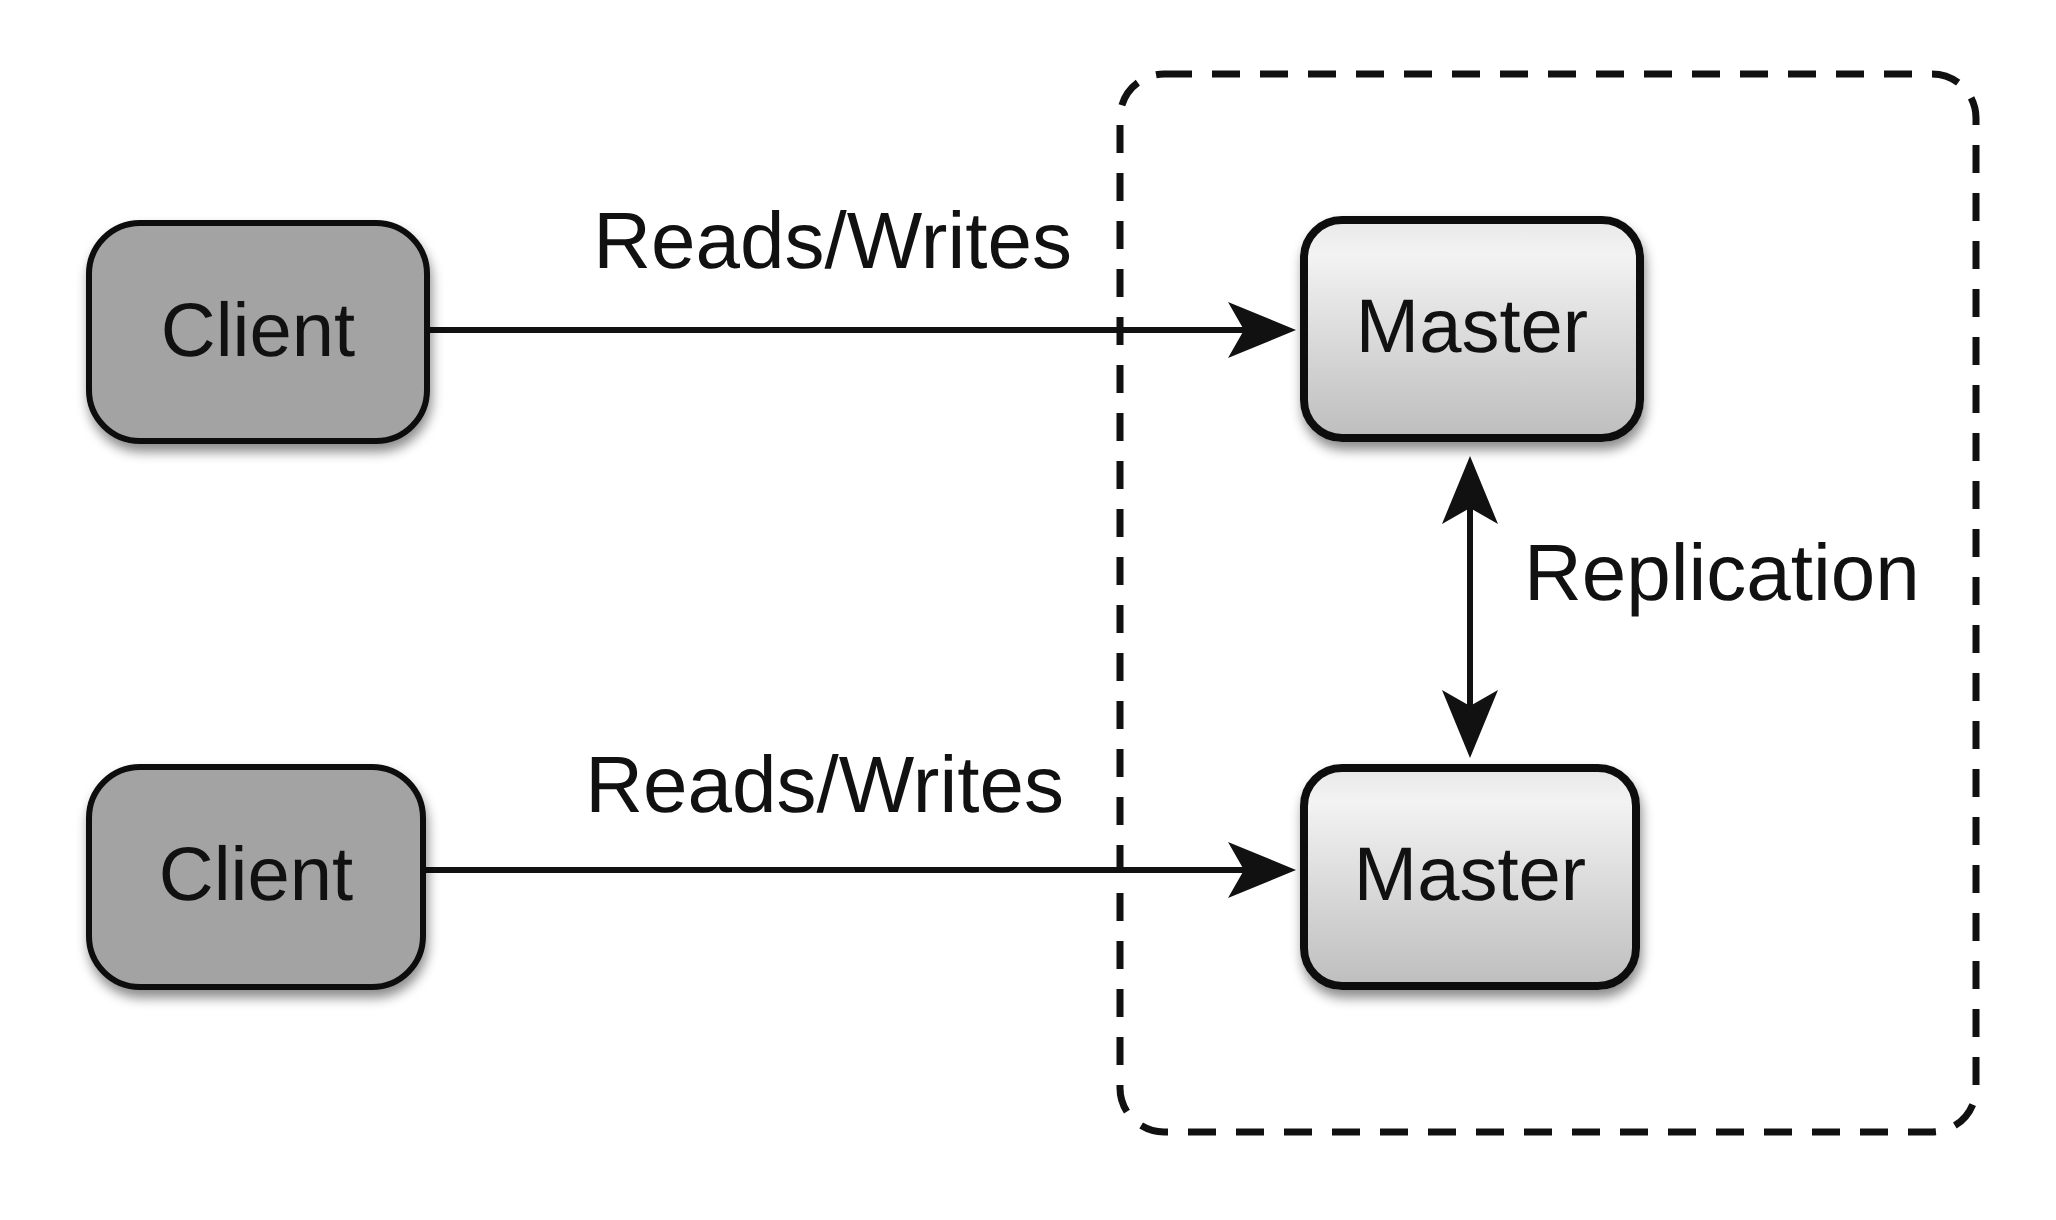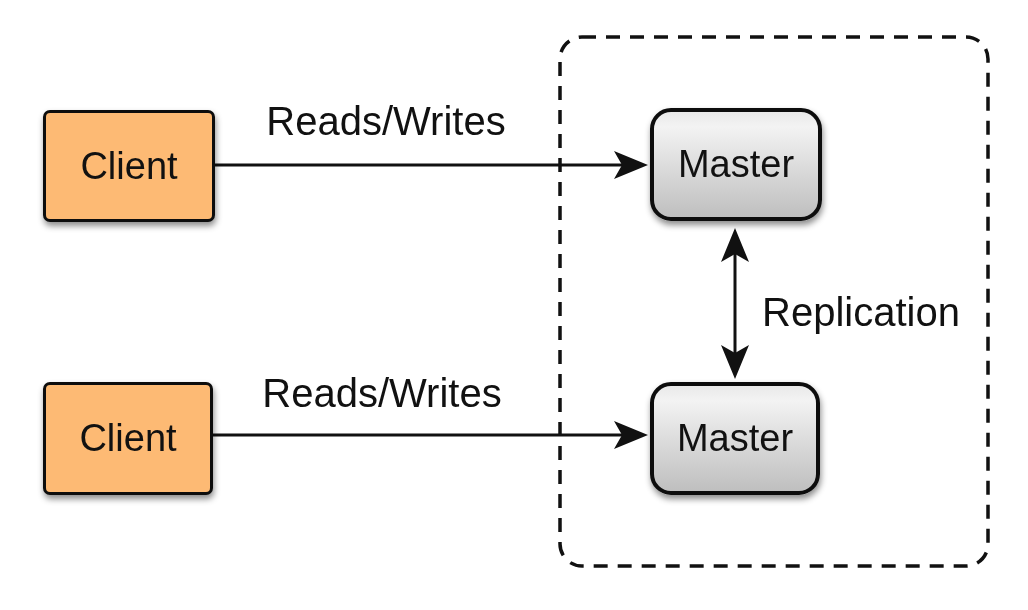--- a/index.html
+++ b/index.html
@@ -25,38 +25,38 @@
     position: absolute;
     box-sizing: border-box;
     display: flex;
     align-items: center;
     justify-content: center;
     font-size: 38px;
     color: #111111;
     border-radius: 21px;
   }
   .node-client {
-    background: #fdba74;
+    background: #a3a3a3;
     border: 3px solid #0d0d0d;
-    border-radius: 7px;
+    border-radius: 27px;
     box-shadow: 1px 4px 6px rgba(0,0,0,0.45);
   }
   .node-master {
     background: linear-gradient(180deg, #e9e9e9 0%, #f3f3f3 14%, #d8d8d8 58%, #bfbfbf 100%);
     border: 4px solid #0d0d0d;
     box-shadow: 1px 4px 6px rgba(0,0,0,0.45);
   }
   .edge-label {
     position: absolute;
     font-size: 40px;
     line-height: 1;
     white-space: nowrap;
     color: #111111;
   }
-  .center { text-align: center; }
+  .center { text-align: right; }
 </style>
 </head>
 <body>
 
 <div id="canvas">
 
   <svg id="connector-layer" width="1028" height="610" viewBox="0 0 1028 610">
 
     <rect x="560" y="37" width="428" height="529" rx="22" ry="22" fill="none" stroke="#111111" stroke-width="3.5" stroke-dasharray="14 10"></rect>
 
@@ -90,15 +90,15 @@
   </div>
 
   <div class="node node-master" style="left:650px; top:382px; width:170px; height:113px;">
     <span>Master</span>
   </div>
 
   <div class="edge-label center" style="left:236px; top:101px; width:300px;">Reads/Writes</div>
 
   <div class="edge-label center" style="left:232px; top:373px; width:300px;">Reads/Writes</div>
 
-  <div class="edge-label" style="left:762px; top:292px;">Replication</div>
+  <div class="edge-label" style="left:762px; top:267px;">Replication</div>
 
 </div>
 
 </body></html>

